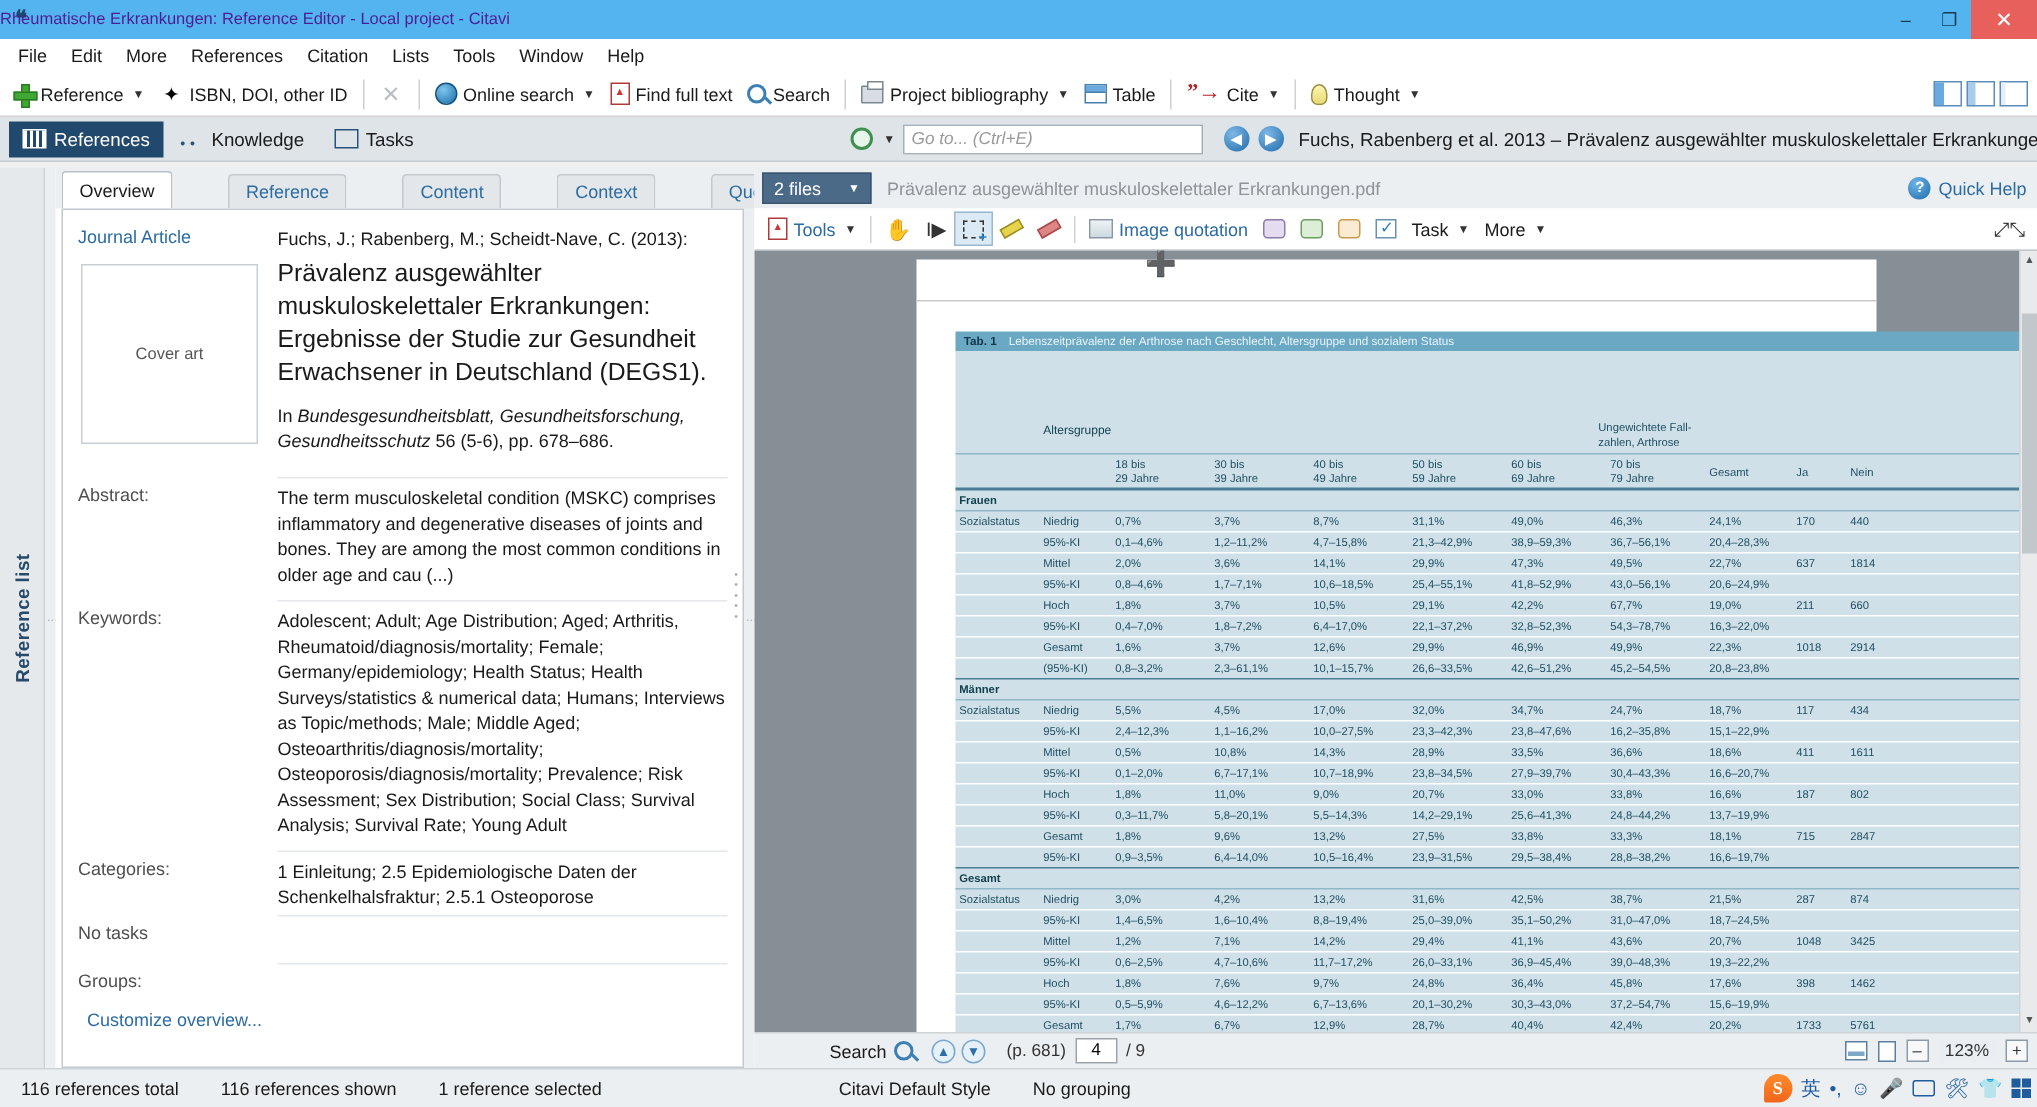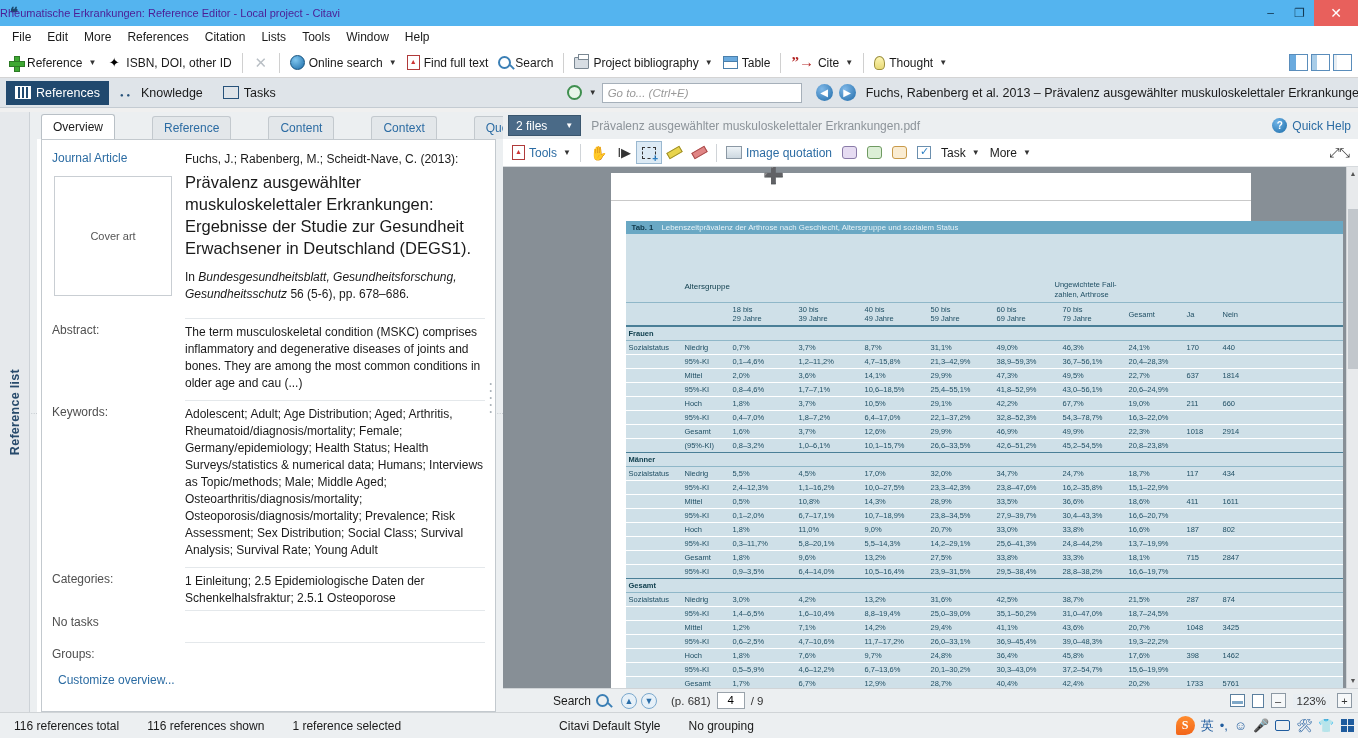--- a/index.html
+++ b/index.html
@@ -183,21 +183,21 @@
   .expand-ico { position: absolute; right: 8px; color: #333; font-size: 13px; }
 
   .pdfview { flex: 1; background: #878f96; overflow: hidden; position: relative; display: flex; justify-content: center; }
   .page {
     width: 640px; background: #fff; margin-top: 6px; position: relative; height: 100%;
   }
   .crosshair { position: absolute; left: 153px; top: -8px; color: #111; font-size: 17px; }
   .page-topline { position: absolute; left: 0; right: 0; top: 27px; border-top: 1px solid #c9c9c9; }
 
   
-  .ptable { position: absolute; left: 15px; top: 16px; width: 717px; font-size: 7.5px; color: #1f4e63; }
+  .ptable { position: absolute; left: 26px; top: 16px; width: 717px; font-size: 7.5px; color: #1f4e63; }
   .pt-cap { background: #6aa8c4; color: #fff; padding: 2px 0 2px 0; display: flex; gap: 8px; font-size: 7.8px; }
   .pt-cap b { padding-left: 6px; color: #10384a; }
   .pt-cap span { color: #e7f3f8; }
   .pt-body { background: #cfe0e8; }
   .ptr { display: flex; align-items: center; }
   .ptr.sub { border-top: 1px solid #ffffff; }
   .ptr.secthead { border-top: 1px solid #4a7f97; border-bottom: 1px solid #8fb7c8; font-weight: bold; color: #12404f; }
   .pc { padding: 2px 0 2px 3px; }
   .c0 { width: 56px; }
   .c1 { width: 48px; }
@@ -618,21 +618,21 @@
                     <div class="pc cd">46,9%</div>
                     <div class="pc cd">49,9%</div>
                     <div class="pc cg">22,3%</div>
                     <div class="pc cj">1018</div>
                     <div class="pc cn">2914</div>
                   </div>
                   <div class="ptr sub">
                     <div class="pc c0"></div>
                     <div class="pc c1">(95%-KI)</div>
                     <div class="pc cd">0,8–3,2%</div>
-                    <div class="pc cd">1,0–6,1%</div>
+                    <div class="pc cd">2,3–61,1%</div>
                     <div class="pc cd">10,1–15,7%</div>
                     <div class="pc cd">26,6–33,5%</div>
                     <div class="pc cd">42,6–51,2%</div>
                     <div class="pc cd">45,2–54,5%</div>
                     <div class="pc cg">20,8–23,8%</div>
                     <div class="pc cj"></div>
                     <div class="pc cn"></div>
                   </div>
                   <div class="ptr secthead">
                     <div class="pc" style="width: 100%;">Männer</div>

